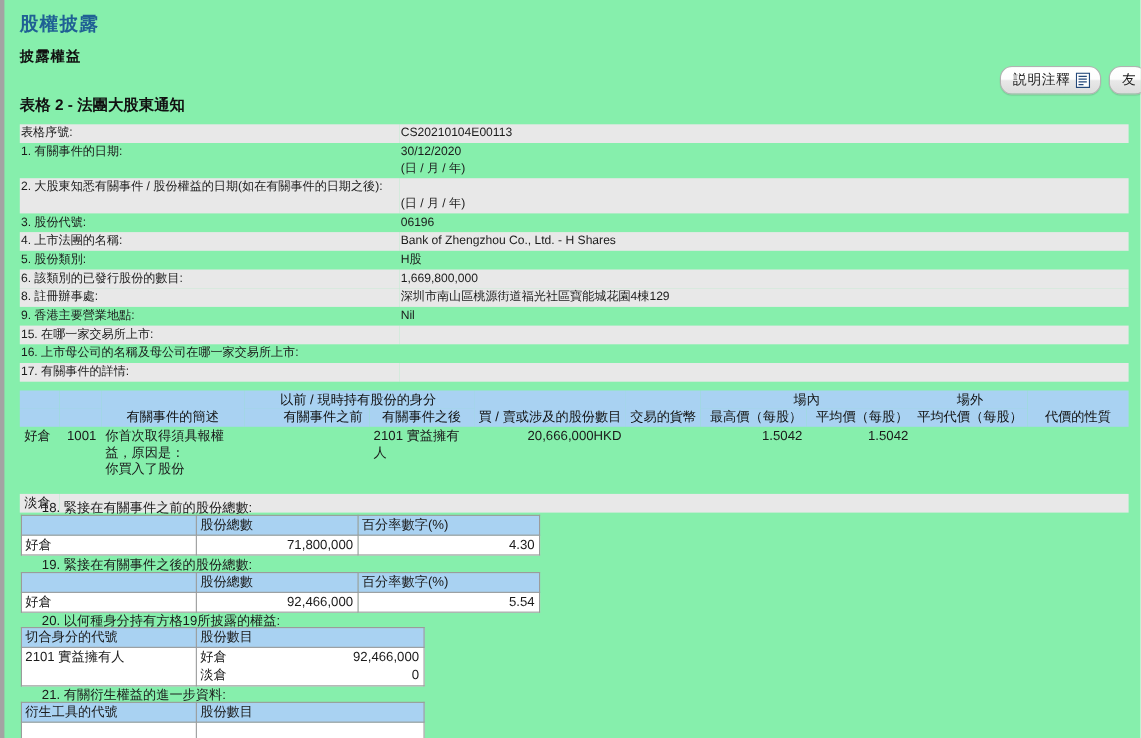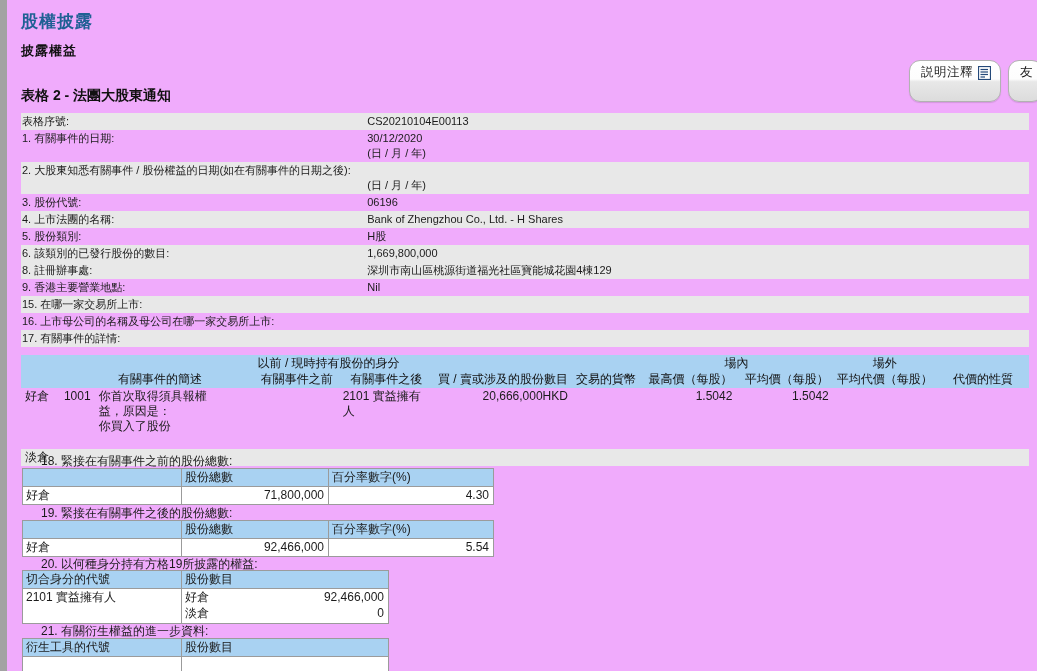--- a/index.html
+++ b/index.html
@@ -15,22 +15,22 @@
     font-size: 12px;
     color: #1a1a1a;
     position: relative;
   }
   #page {
     position: absolute;
     left: 0; top: 0;
     width: 1037px;
     height: 671px;
     box-sizing: border-box;
-    border-left: 7px solid #a3a3a3;
-    background: #f0abfc;
+    border-left: 4px solid #a3a3a3;
+    background: #86efac;
   }
 
   
   .h-main {
     position: absolute;
     left: 14px; top: 10px;
     font-size: 17px;
     font-weight: bold;
     color: #1f6094;
     letter-spacing: 1px;
@@ -57,21 +57,21 @@
     right: -6px;
     top: 60px;
     display: flex;
     gap: 7px;
     align-items: center;
   }
   .btn {
     display: inline-flex;
     align-items: center;
     gap: 5px;
-    padding: 3px 9px 20px 11px;
+    padding: 3px 9px 4px 11px;
     border: 1px solid #b2b2b2;
     border-radius: 11px;
     background: linear-gradient(to bottom, #ffffff 0%, #fdfdfd 45%, #e8e8e8 52%, #dcdcdc 100%);
     font-size: 12.5px;
     color: #1b1b1b;
     white-space: nowrap;
     box-shadow: 0 1px 1px rgba(0,0,0,0.12);
     letter-spacing: 0.5px;
   }
   .btn svg { display: block; }

